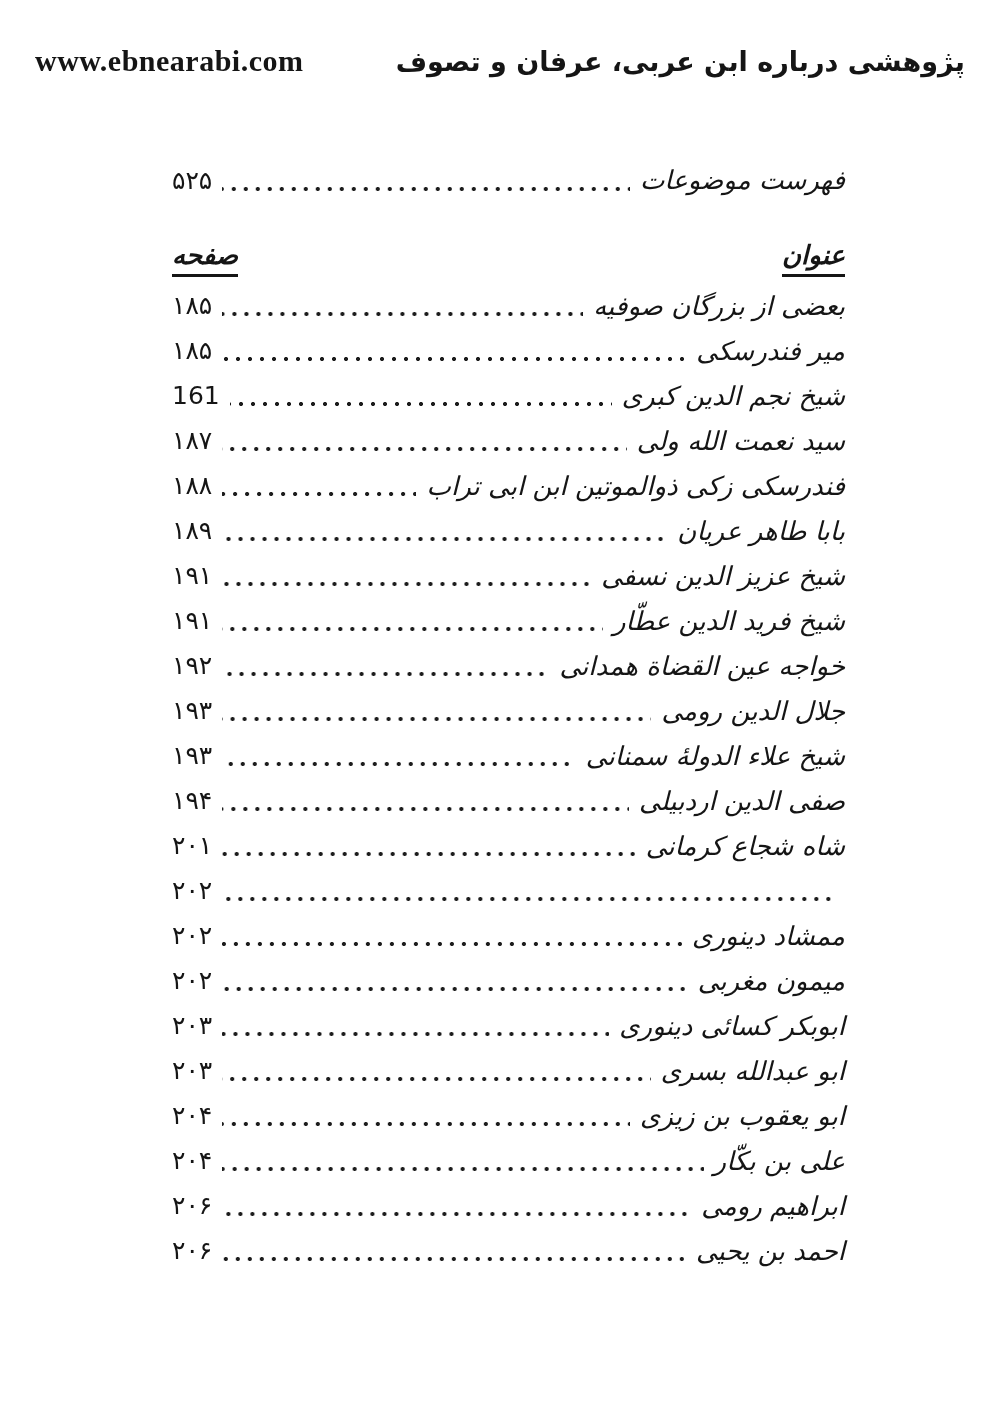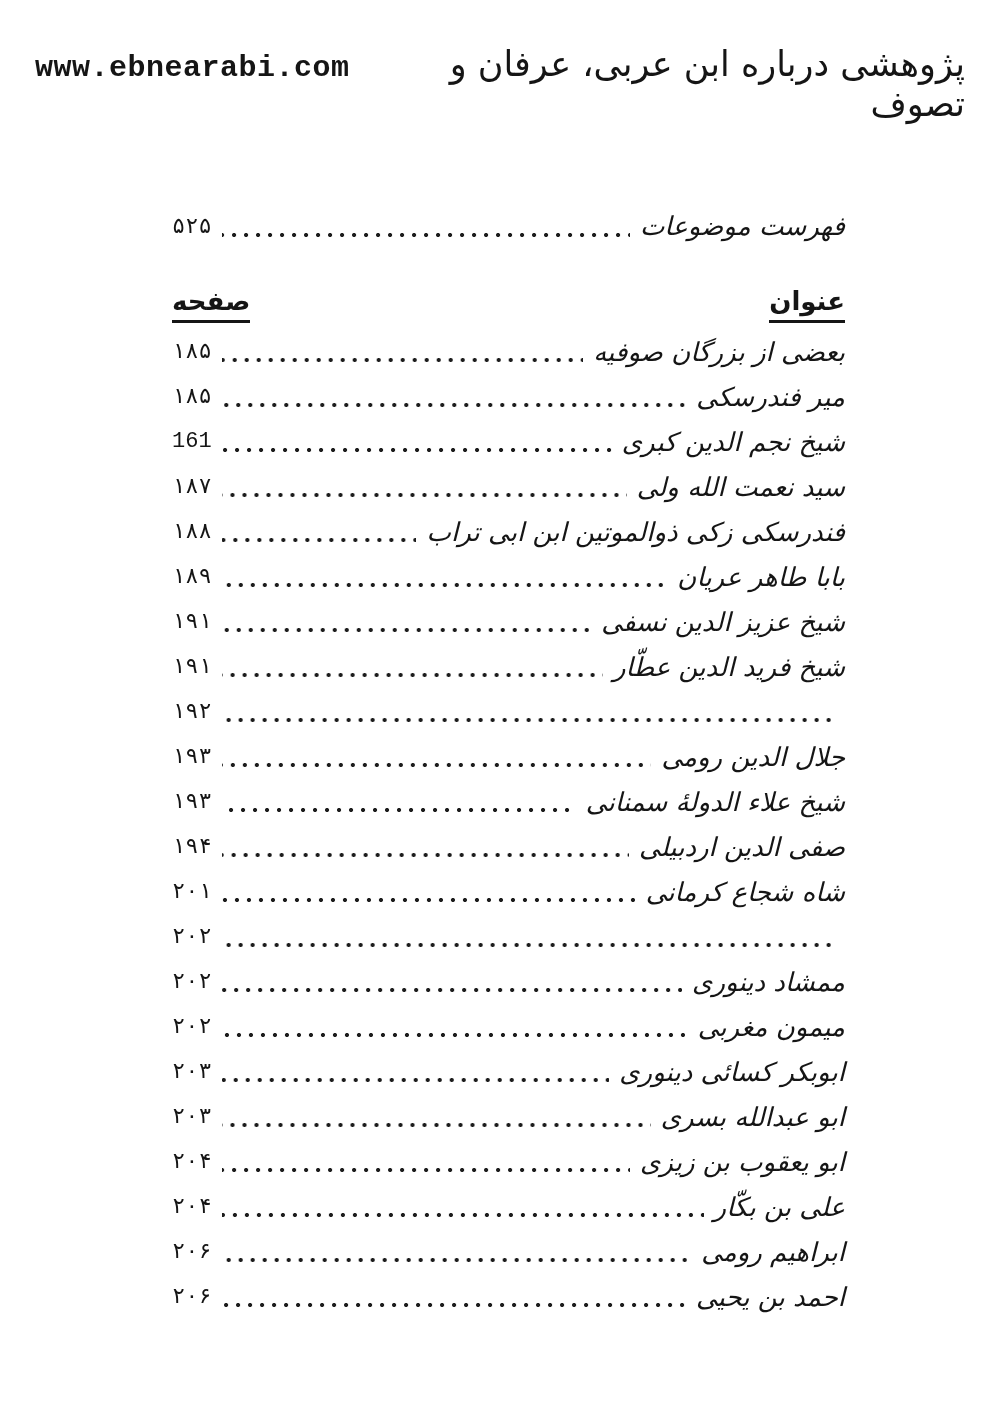--- a/index.html
+++ b/index.html
@@ -18,29 +18,29 @@
   }
 
   
   .page-header {
     display: flex;
     justify-content: space-between;
     align-items: baseline;
     padding: 44px 35px 0 35px;
   }
   .site-url {
-    font-family: Liberation Mono, monospace;
+    font-family: Liberation Serif, serif;
     font-weight: bold;
     font-size: 30px;
     letter-spacing: 0.5px;
     direction: ltr;
   }
   .book-title {
-    font-weight: normal;
-    font-size: 35px;
+    font-weight: bold;
+    font-size: 27px;
     direction: rtl;
   }
 
   
   .toc-indent {
     margin-left: 172px;
     margin-right: 155px;
   }
 
   
@@ -59,38 +59,38 @@
     display: flex;
     direction: rtl;
     justify-content: space-between;
     align-items: baseline;
     font-size: 26px;
     font-weight: bold;
   }
   .col-label {
     border-bottom: 3px solid #151515;
     padding-bottom: 4px;
+    font-style: italic;
   }
 
   
   .toc-list {
     margin-top: 6px;
   }
   .toc-row {
     display: flex;
     direction: rtl;
     align-items: center;
     height: 45px;
     font-size: 26px;
   }
   .row-title { white-space: nowrap; font-style: italic; }
   .row-page {
     white-space: nowrap;
-    font-size: 22px;
-    font-family: Liberation Mono, monospace;
+    font-size: 25px;
   }
 
   
   .leader {
     flex: 1;
     height: 6px;
     position: relative;
     top: 8px;
     margin: 0 10px;
     background-image: radial-gradient(circle, #1c1c1c 1.8px, rgba(0,0,0,0) 2.3px);
@@ -163,20 +163,21 @@
       <span class="row-page">۱۹۱</span>
     </div>
 
     <div class="toc-row">
       <span class="row-title">شیخ فرید الدین عطّار</span>
       <span class="leader"></span>
       <span class="row-page">۱۹۱</span>
     </div>
 
     <div class="toc-row">
+      <span class="row-title">خواجه عین القضاة همدانی</span>
       <span class="leader"></span>
       <span class="row-page">۱۹۲</span>
     </div>
 
     <div class="toc-row">
       <span class="row-title">جلال الدین رومی</span>
       <span class="leader"></span>
       <span class="row-page">۱۹۳</span>
     </div>
 

